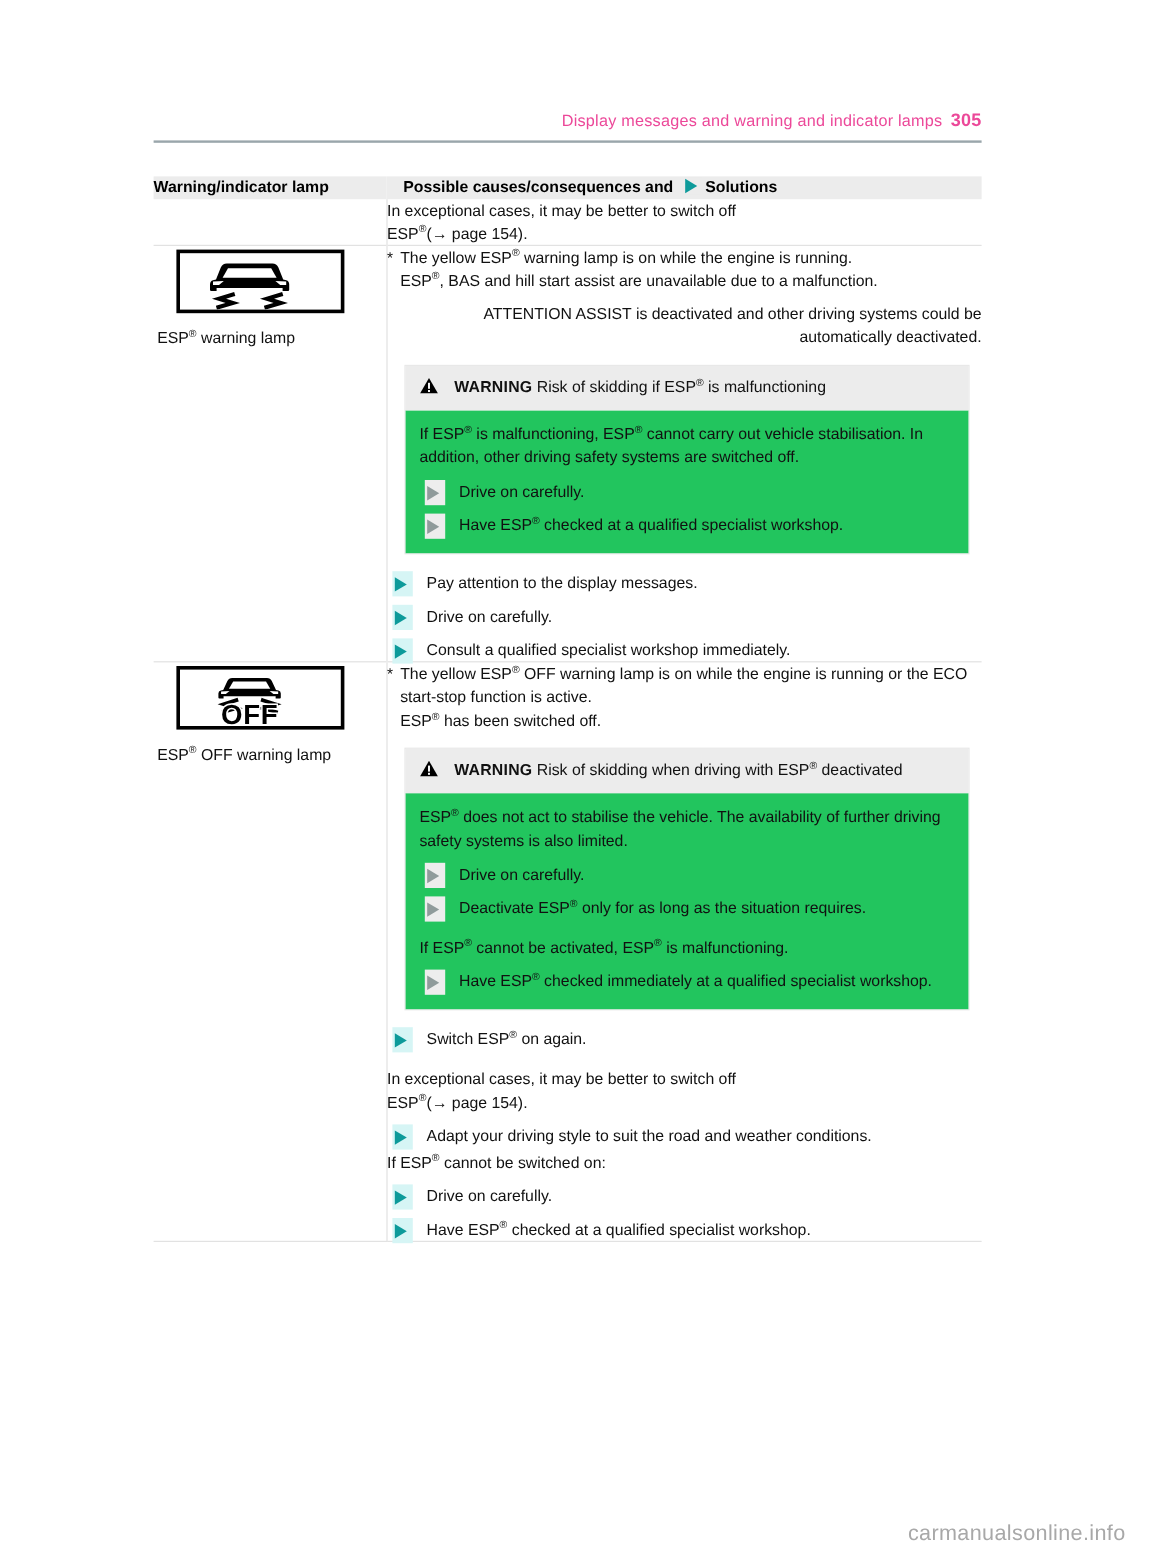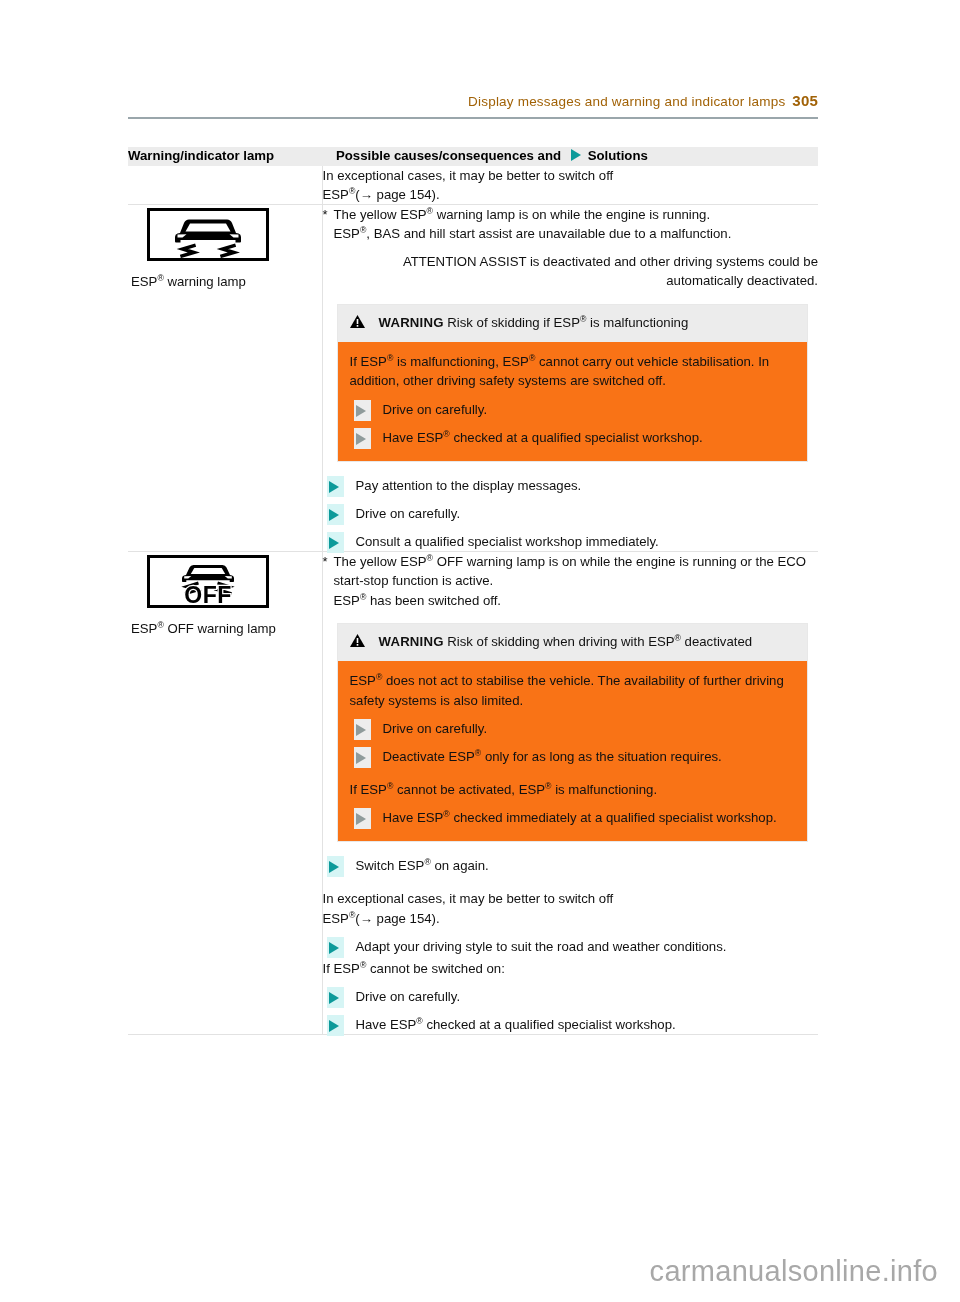--- a/index.html
+++ b/index.html
@@ -18,21 +18,21 @@
 
   
   .page-header {
     position: absolute;
     left: 128px;
     top: 92px;
     width: 690px;
     text-align: right;
     font-size: 13.5px;
     letter-spacing: .2px;
-    color: #a16207;
+    color: #ec4899;
     white-space: nowrap;
   }
   .page-header .hdr-title { font-size: 13.5px; }
   .page-header .hdr-pageno {
     font-weight: bold;
     font-size: 15px;
     margin-left: 7px;
   }
   .header-rule {
     position: absolute;
@@ -79,21 +79,21 @@
     padding: 11px 8px 13px 14px;
     font-size: 13.2px;
     line-height: 1.45;
   }
 
   tr.row-sep > td { border-top: 1px solid #e2e2e2; }
   tr.row-last > td { border-bottom: 1px solid #e2e2e2; }
 
   
   .lamp-symbol {
-    width: 122px;
+    width: 140px;
     height: 53px;
     border: 3px solid #000;
     background: #fff;
     box-sizing: border-box;
     display: block;
     margin: 3px 0 0 19px;
   }
   .lamp-symbol svg { display: block; }
   .lamp-caption {
     margin: 12px 0 0 3px;
@@ -184,33 +184,33 @@
     letter-spacing: .2px;
   }
   .warn-head .warn-rest { font-weight: normal; }
   .warn-head .warn-text-wrap {
     display: inline-block;
     vertical-align: top;
     max-width: 412px;
     text-align: center;
   }
   .warn-body {
-    background: #f97316;
+    background: #22c55e;
     padding: 10px 14px 14px 12px;
     font-size: 13.2px;
     line-height: 1.45;
   }
   .warn-body .para:first-child { margin-top: 0; }
 
   
   .watermark {
     position: absolute;
     right: 22px;
     bottom: 14px;
-    font-size: 29px;
+    font-size: 18px;
     color: #a8a8a8;
     letter-spacing: .3px;
     font-family: "Liberation Sans", sans-serif;
     margin-top: 20px;
   }
 </style>
 </head>
 <body>
 
 <div class="page-header">

